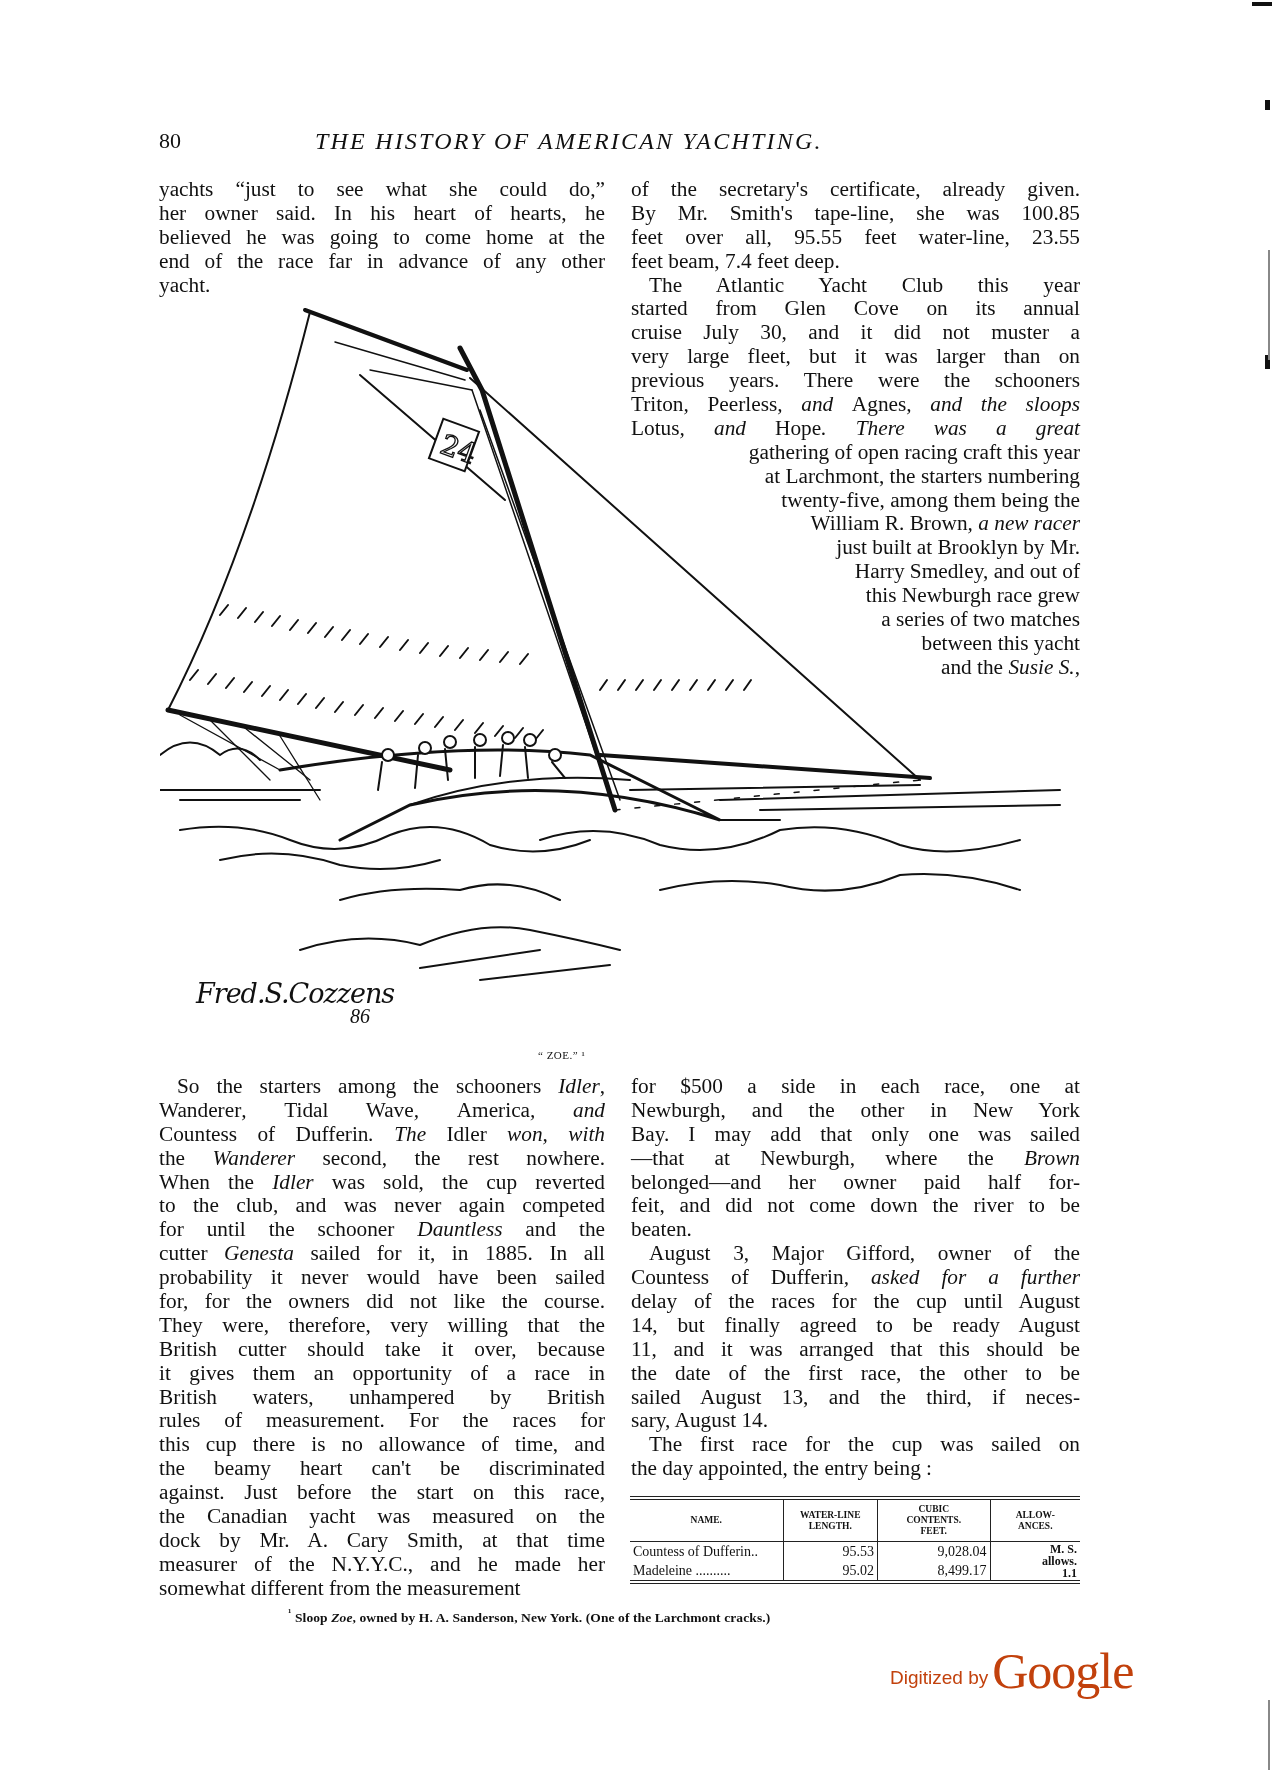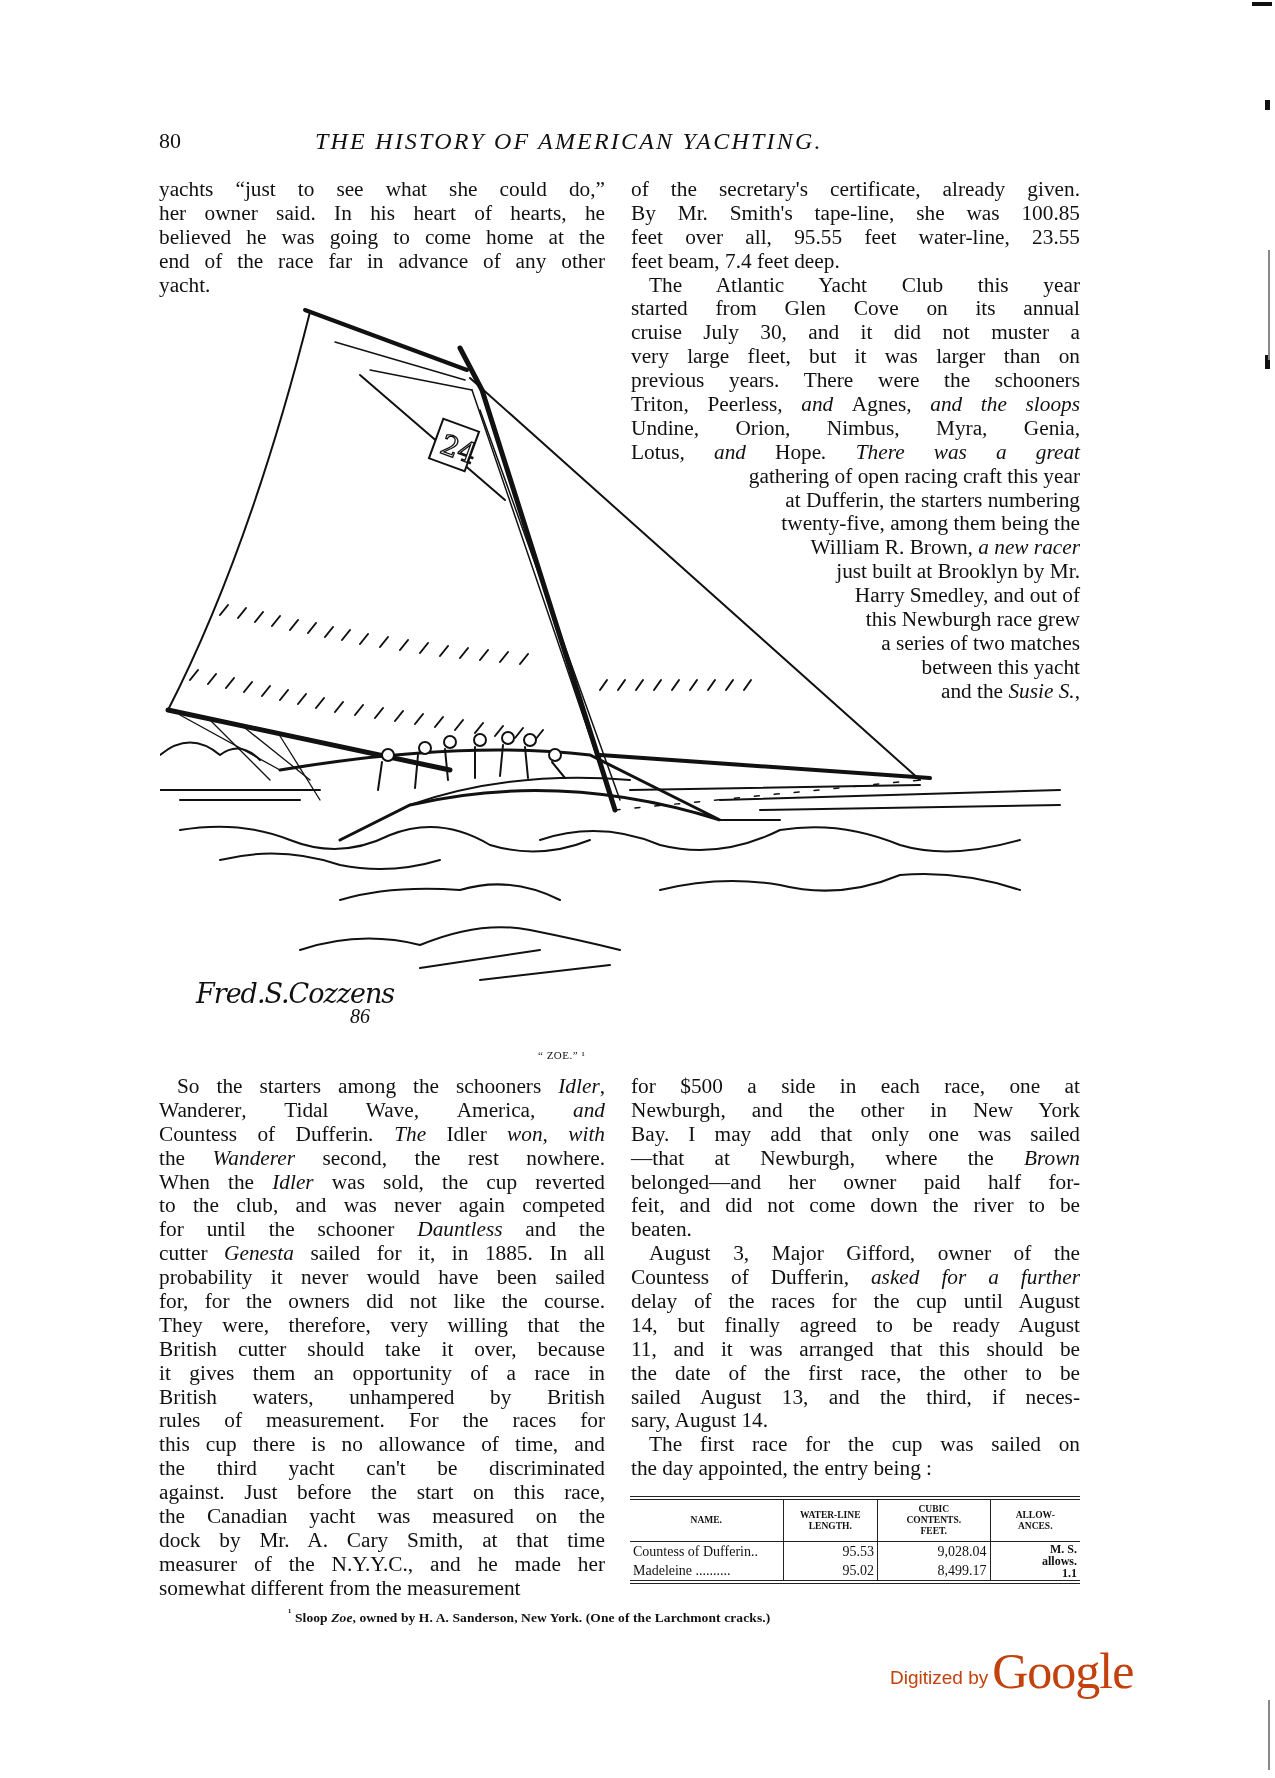--- a/index.html
+++ b/index.html
@@ -70,24 +70,23 @@
       <span class="line">of the secretary's certificate, already given.</span>
       <span class="line">By Mr. Smith's tape-line, she was 100.85</span>
       <span class="line">feet over all, 95.55 feet water-line, 23.55</span>
       <span class="line last">feet beam, 7.4 feet deep.</span>
       <span class="line indent">The Atlantic Yacht Club this year</span>
       <span class="line">started from Glen Cove on its annual</span>
       <span class="line">cruise July 30, and it did not muster a</span>
       <span class="line">very large fleet, but it was larger than on</span>
       <span class="line">previous years.  There were the schooners</span>
       <span class="line"><span>Triton</span><i>, </i><span>Peerless</span><i>, and </i><span>Agnes</span><i>, and the sloops</i></span>
-      <span class="line"><span>Undine</span><i>, </i><span>Orion</span><i>, </i><span>Nimbus</span><i>, </i><span>Myra</span><i>, </i><span>Genia</span><i>,</i></span>
       <span class="line"><span>Lotus</span><i>, and </i><span>Hope</span><i>.  There was a great</i></span>
       <span class="line right">gathering of open racing craft this year</span>
-      <span class="line right">at Dufferin, the starters numbering</span>
+      <span class="line right">at Larchmont, the starters numbering</span>
       <span class="line right">twenty-five, among them being the</span>
       <span class="line indent right"><span>William R. Brown</span><i>, a new racer</i></span>
       <span class="line right">just built at Brooklyn by Mr.</span>
       <span class="line right">Harry Smedley, and out of</span>
       <span class="line right">this Newburgh race grew</span>
       <span class="line right">a series of two matches</span>
       <span class="line right">between this yacht</span>
       <span class="line right"><span>and the </span><i>Susie S.</i><span>,</span></span>
     </div>
 
@@ -173,21 +172,21 @@
       <span class="line"><span>for until the schooner </span><i>Dauntless</i><span> and the</span></span>
       <span class="line"><span>cutter </span><i>Genesta</i><span> sailed for it, in 1885.  In all</span></span>
       <span class="line">probability it never would have been sailed</span>
       <span class="line">for, for the owners did not like the course.</span>
       <span class="line">They were, therefore, very willing that the</span>
       <span class="line">British cutter should take it over, because</span>
       <span class="line">it gives them an opportunity of a race in</span>
       <span class="line">British waters, unhampered by British</span>
       <span class="line">rules of measurement.  For the races for</span>
       <span class="line">this cup there is no allowance of time, and</span>
-      <span class="line">the third yacht can't be discriminated</span>
+      <span class="line">the beamy heart can't be discriminated</span>
       <span class="line">against.  Just before the start on this race,</span>
       <span class="line">the Canadian yacht was measured on the</span>
       <span class="line">dock by Mr. A. Cary Smith, at that time</span>
       <span class="line">measurer of the N.Y.Y.C., and he made her</span>
       <span class="line last">somewhat different from the measurement</span>
     </div>
   <div class="col col-right-bottom">
       <span class="line">for $500 a side in each race, one at</span>
       <span class="line">Newburgh, and the other in New York</span>
       <span class="line">Bay.  I may add that only one was sailed</span>

